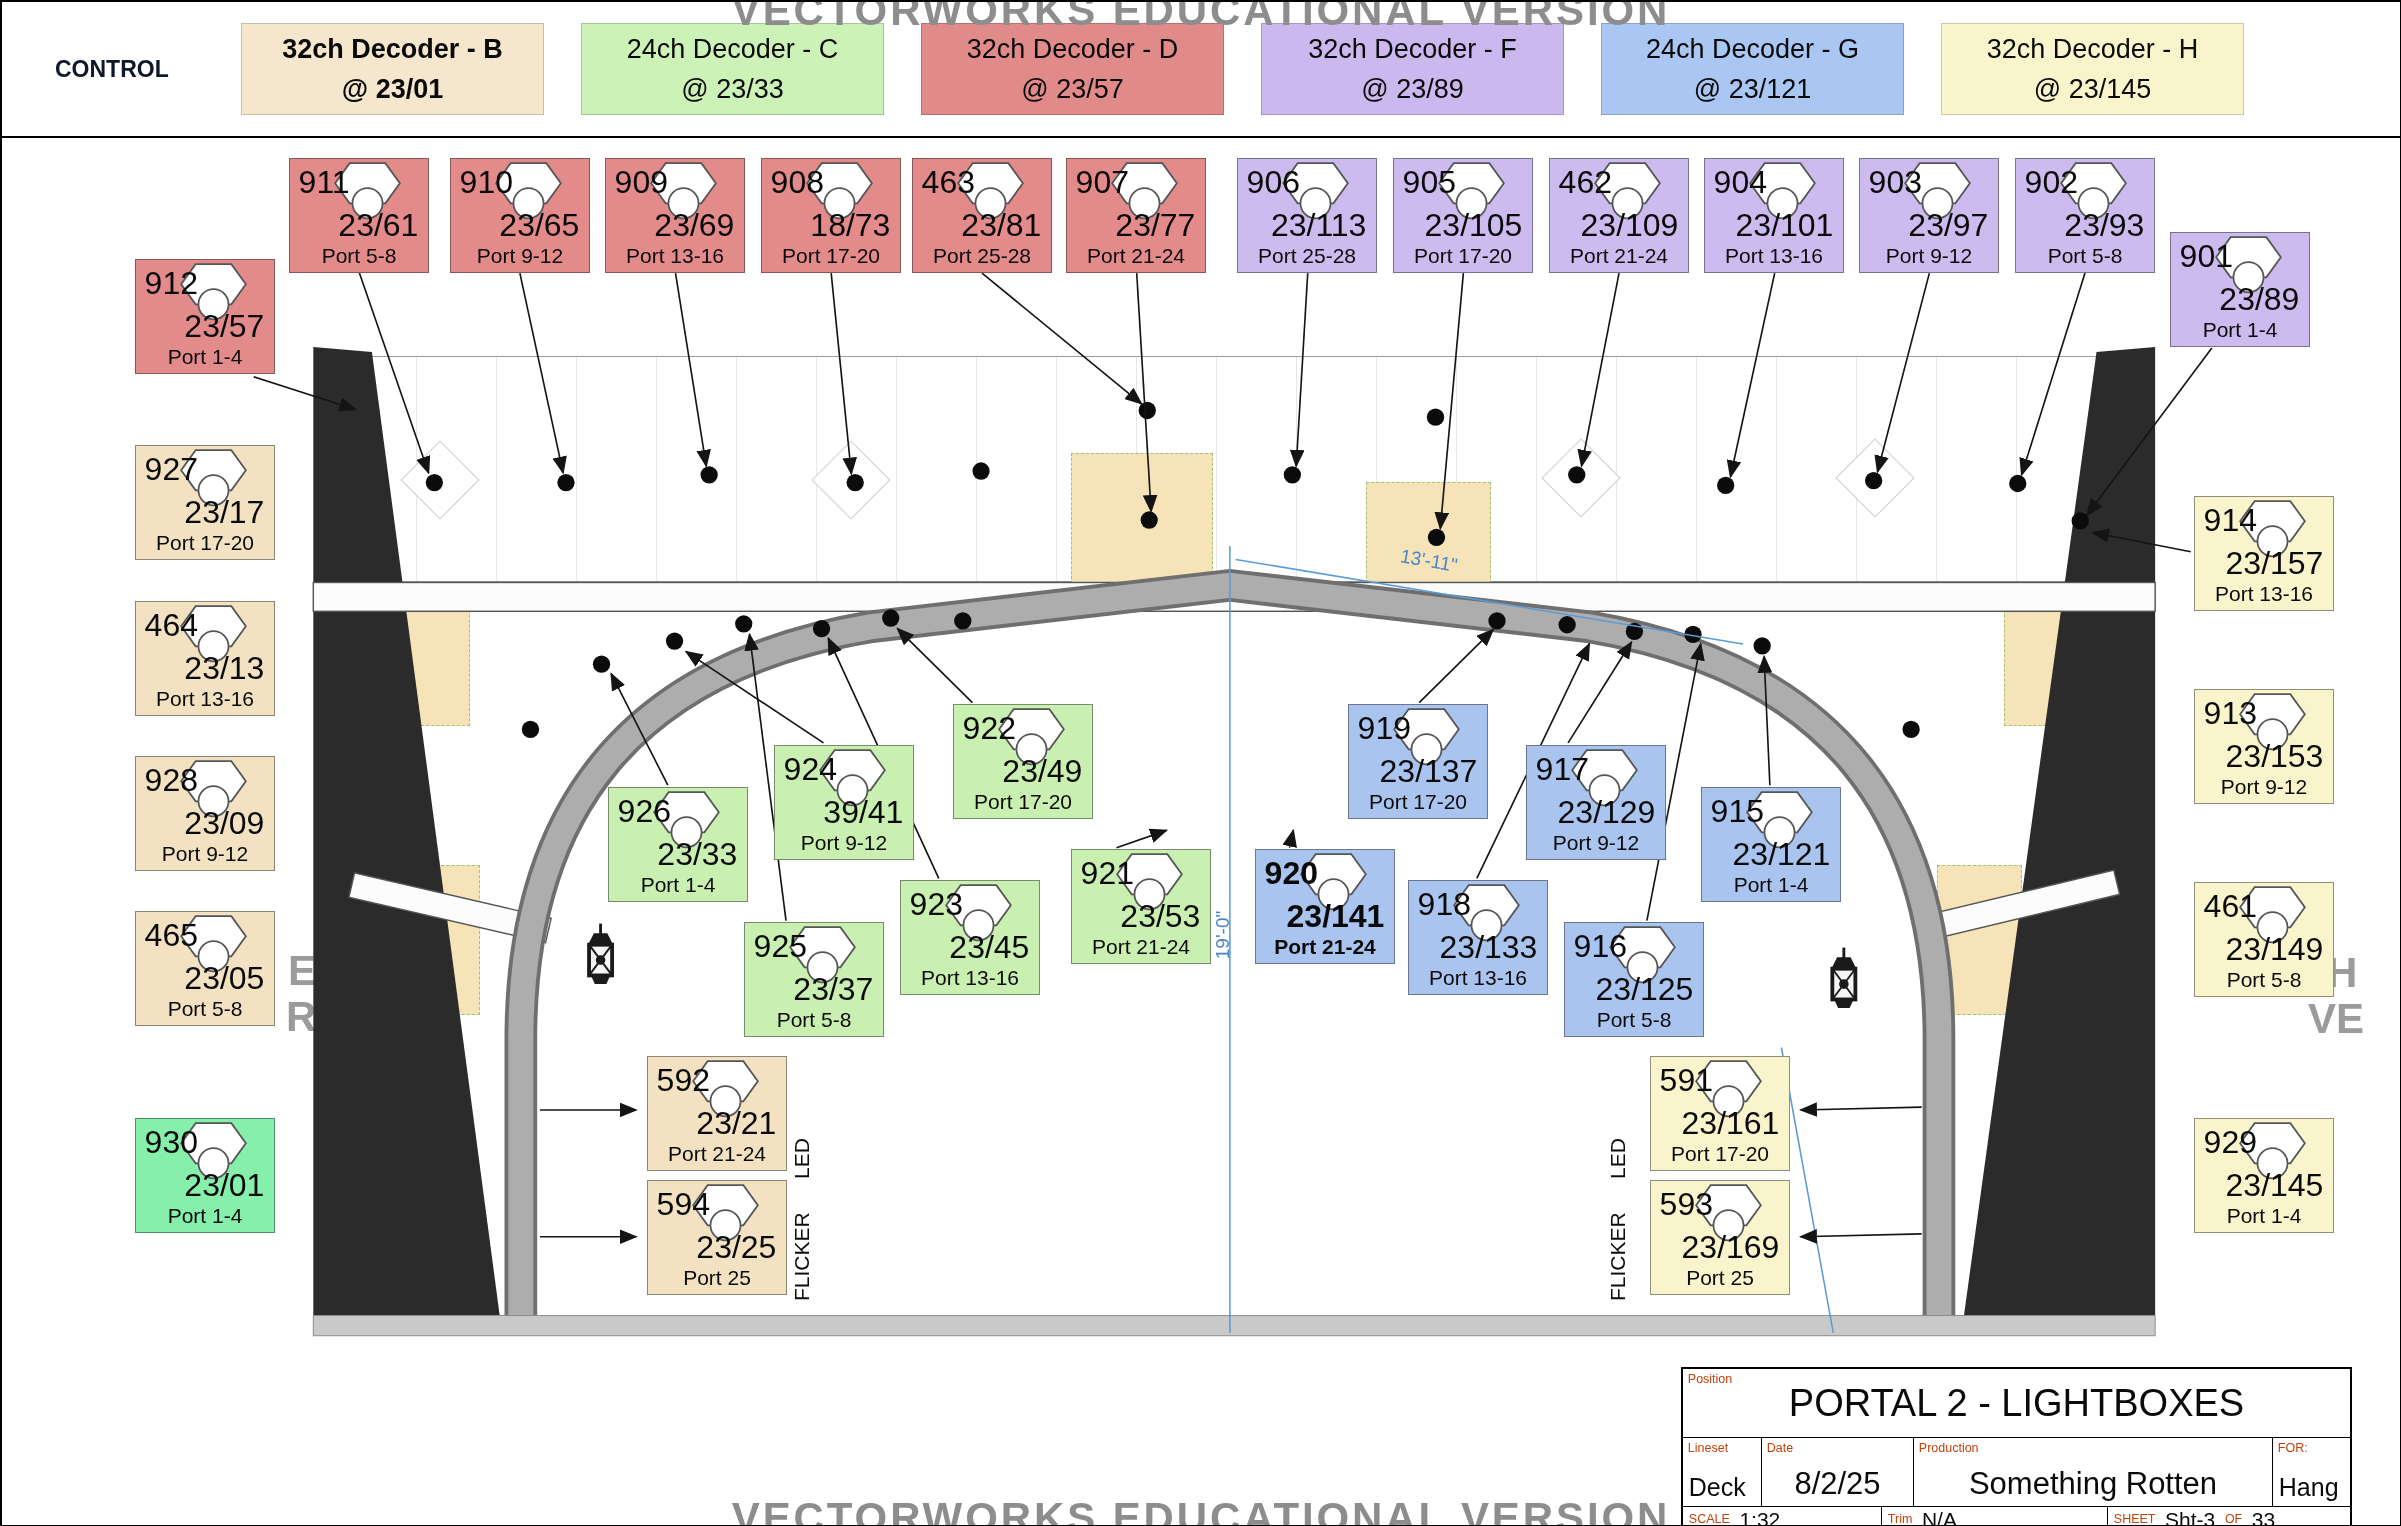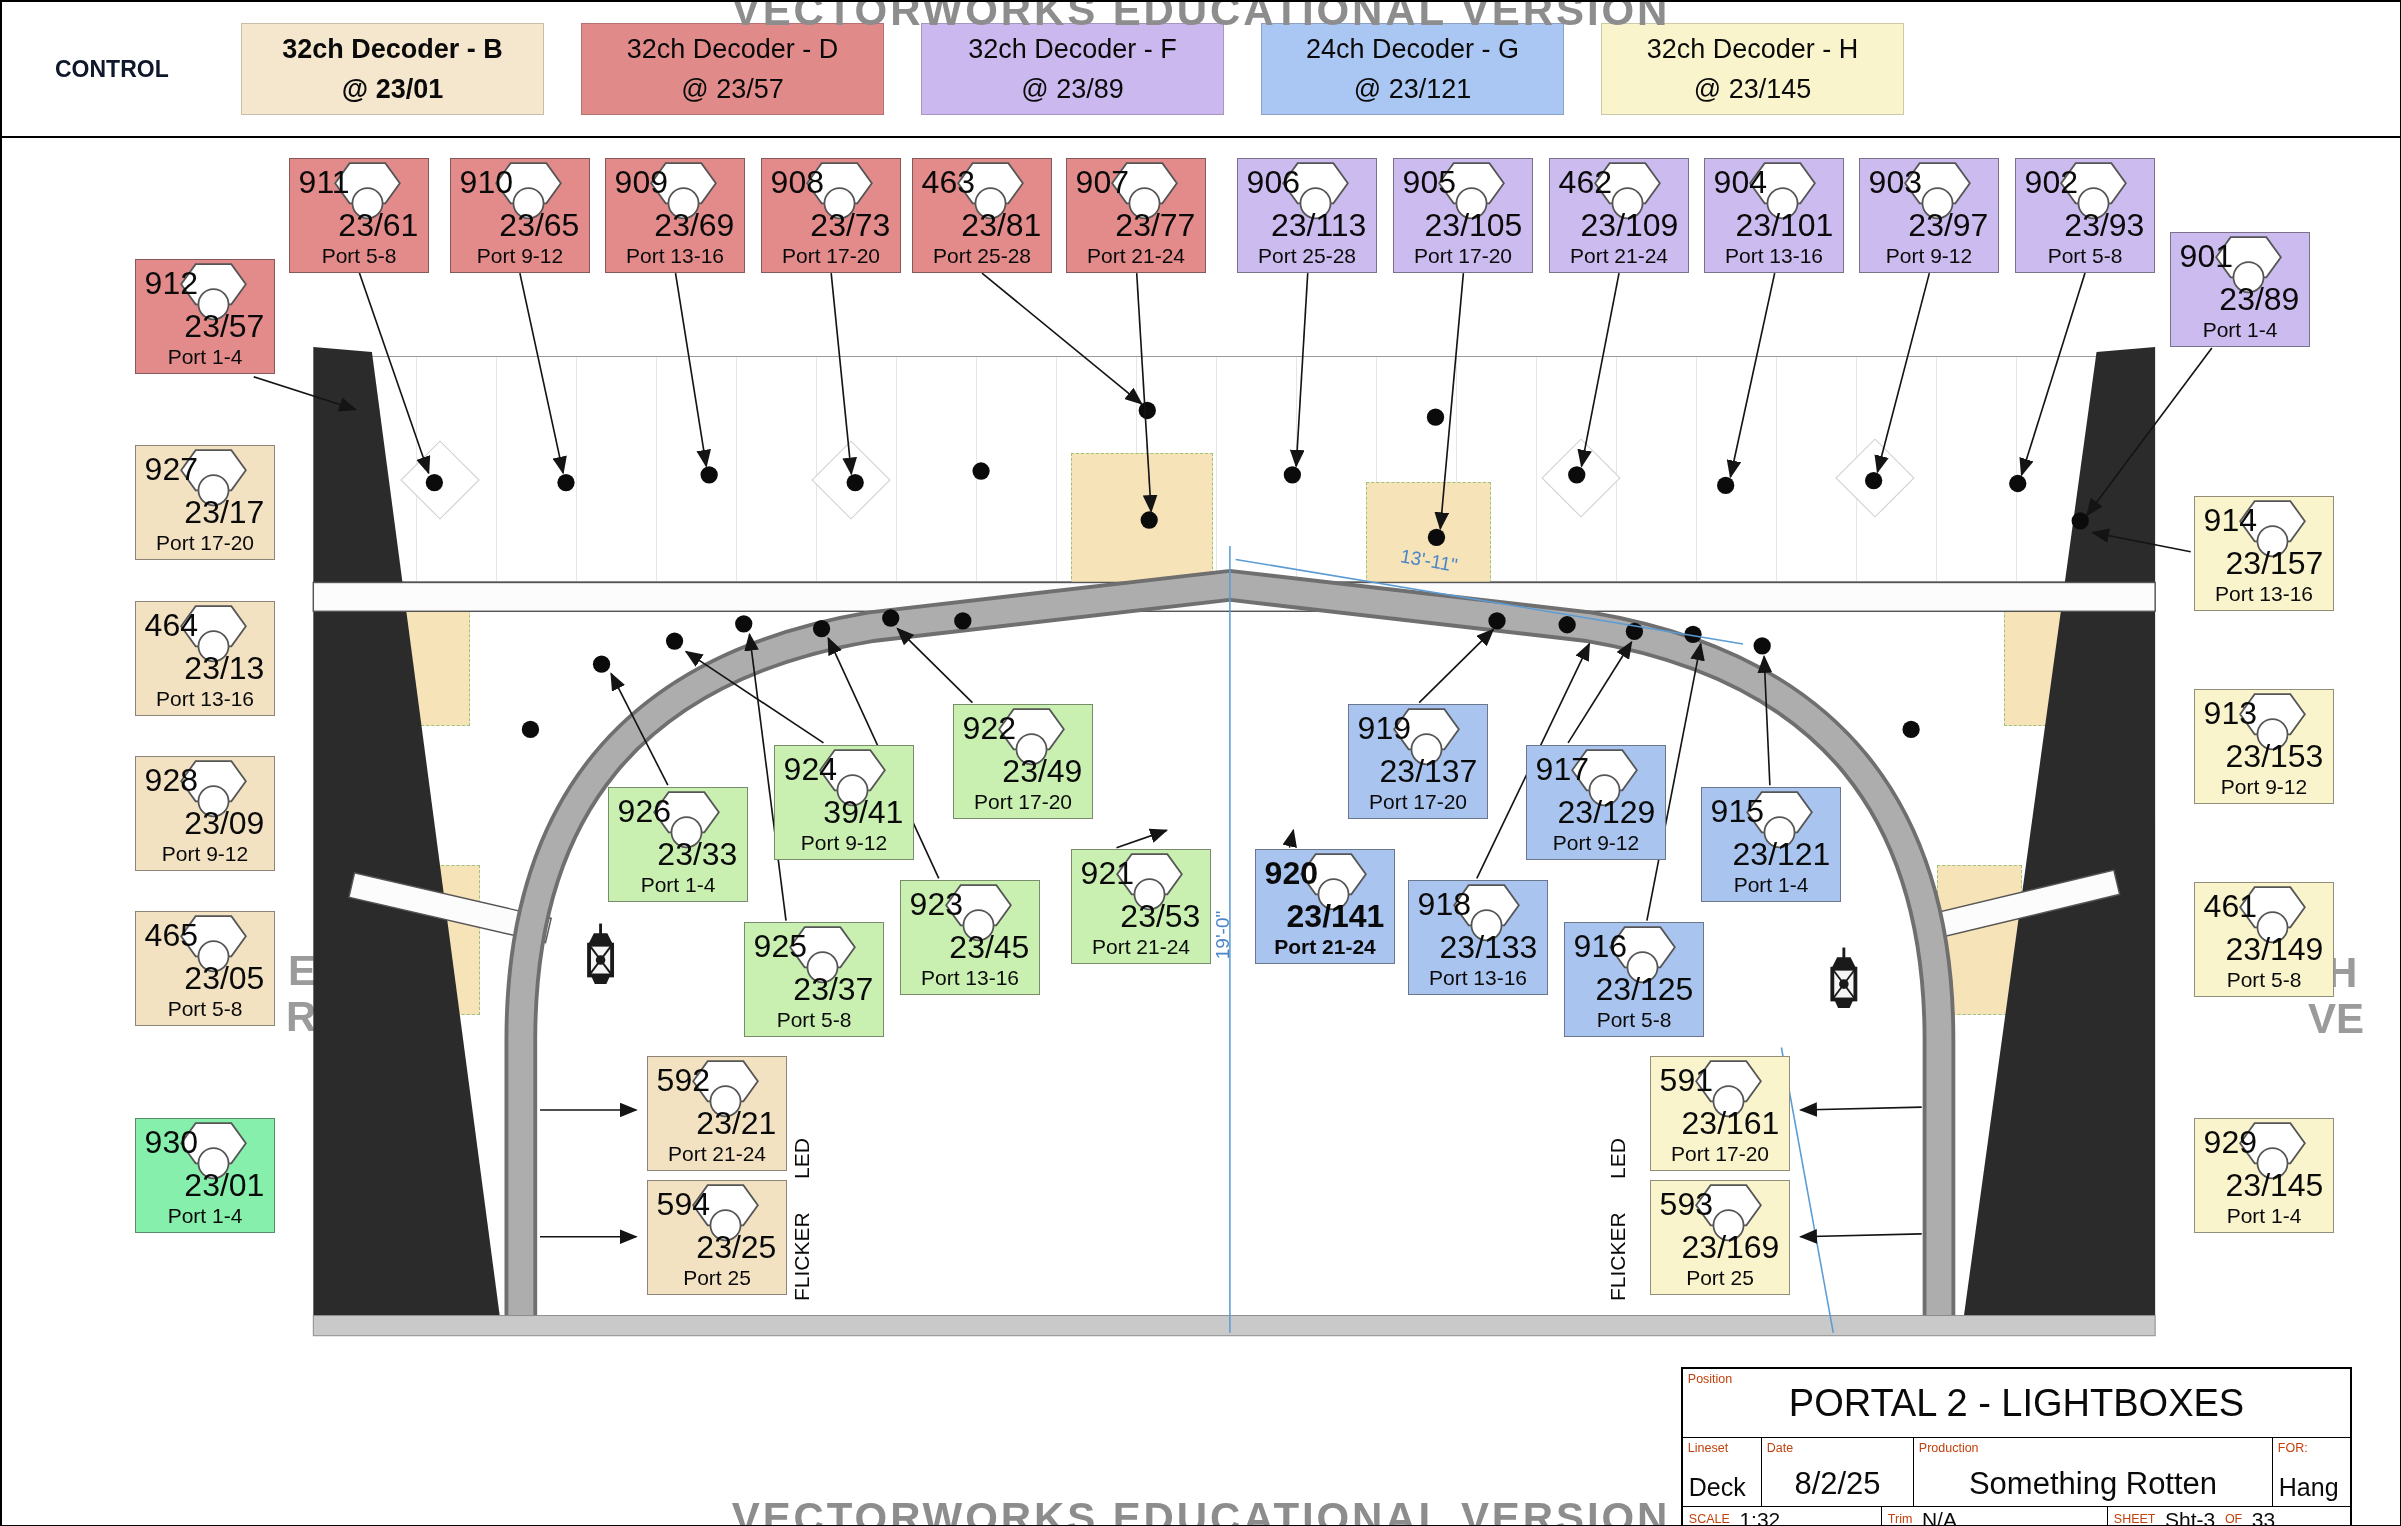--- a/index.html
+++ b/index.html
@@ -64,20 +64,24 @@
   <div class="wm-frag" style="left:284px;top:991px">R</div>
   <div class="wm-frag" style="left:2325px;top:947px">H</div>
   <div class="wm-frag" style="left:2306px;top:993px">VE</div>
 
   <div id="header">
     <div id="control">CONTROL</div>
     <div id="decoder-row">
         <div class="dec" style="background: rgb(245, 231, 205); font-weight: bold;">
           <div>32ch Decoder  - B</div>
           <div>@ 23/01</div>
+        </div>
+        <div class="dec" style="background: rgb(204, 242, 184);">
+          <div>24ch Decoder  - C</div>
+          <div>@ 23/33</div>
         </div>
         <div class="dec" style="background: rgb(224, 138, 138);">
           <div>32ch Decoder  - D</div>
           <div>@ 23/57</div>
         </div>
         <div class="dec" style="background: rgb(203, 184, 238);">
           <div>32ch Decoder  - F</div>
           <div>@ 23/89</div>
         </div>
         <div class="dec" style="background: rgb(170, 198, 242);">
@@ -225,21 +229,21 @@
         <span class="ch">909</span>
         <span class="addr">23/69</span>
         <span class="port">Port 13-16</span>
       </div>
       <div class="lb" style="left: 759px; top: 156px; background: rgb(227, 139, 139);">
         <svg class="hex" viewBox="0 0 60 52">
           <polygon points="14,1 46,1 59,19 46,37 14,37 1,19" fill="#ffffff" stroke="#555" stroke-width="1.6"></polygon>
           <circle cx="30" cy="37" r="13.5" fill="#ffffff" stroke="#555" stroke-width="1.6"></circle>
         </svg>
         <span class="ch">908</span>
-        <span class="addr">23/73</span>
+        <span class="addr">18/73</span>
         <span class="port">Port 17-20</span>
       </div>
       <div class="lb" style="left: 910px; top: 156px; background: rgb(227, 139, 139);">
         <svg class="hex" viewBox="0 0 60 52">
           <polygon points="14,1 46,1 59,19 46,37 14,37 1,19" fill="#ffffff" stroke="#555" stroke-width="1.6"></polygon>
           <circle cx="30" cy="37" r="13.5" fill="#ffffff" stroke="#555" stroke-width="1.6"></circle>
         </svg>
         <span class="ch">463</span>
         <span class="addr">23/81</span>
         <span class="port">Port 25-28</span>

